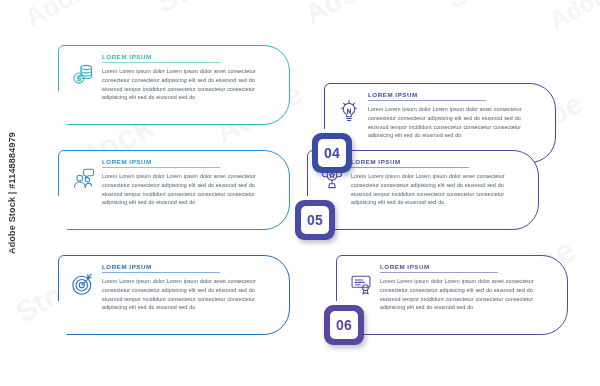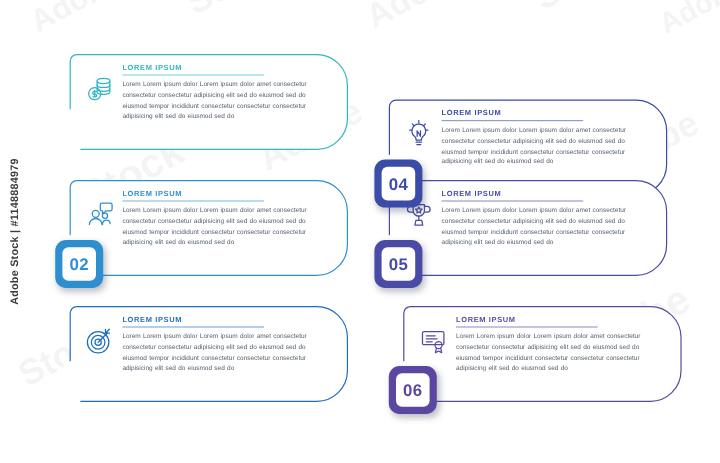--- a/index.html
+++ b/index.html
@@ -210,25 +210,20 @@
       <circle cx="21.5" cy="17" r="2.7"></circle>
       <path d="M19 26c0-2.9 1.3-4.6 4-4.6 2.3 0 3.6 1.5 3.8 3.6"></path>
       <path d="M18.5 4h8.5a1.8 1.8 0 011.8 1.8v4.4a1.8 1.8 0 01-1.8 1.8h-4.6L19 15v-3h-.5a1.8 1.8 0 01-1.8-1.8V5.8A1.8 1.8 0 0118.5 4z"></path>
     </svg>
       </div>
       <div class="body">
         <div class="heading">LOREM IPSUM</div>
         <div class="rule"></div>
         <div class="paragraph">Lorem  Lorem ipsum dolor Lorem ipsum dolor  amet consectetur consectetur consectetur adipisicing elit sed do eiusmod sed do eiusmod tempor incididunt consectetur consectetur consectetur adipisicing elit sed do eiusmod sed do</div>
       </div>
-      <div class="badge">
-        <div class="badge-inner">
-          <span class="badge-num">02</span>
-        </div>
-      </div>
     </div>
     <div class="card" style="left: 44px; top: 255px; color: rgb(30, 110, 192);">
       <div class="frame"></div>
       <div class="notch"></div>
       <div class="icon-box">
         <svg viewBox="0 0 32 32" width="26" height="26" fill="none" stroke="currentColor" stroke-width="1.3" stroke-linecap="round" stroke-linejoin="round">
       <circle cx="14.5" cy="17.5" r="11"></circle>
       <circle cx="14.5" cy="17.5" r="7"></circle>
       <circle cx="14.5" cy="17.5" r="3.2"></circle>
       <path d="M14.5 17.5L24 8"></path>
@@ -257,21 +252,21 @@
         <div class="heading">LOREM IPSUM</div>
         <div class="rule"></div>
         <div class="paragraph">Lorem  Lorem ipsum dolor Lorem ipsum dolor  amet consectetur consectetur consectetur adipisicing elit sed do eiusmod sed do eiusmod tempor incididunt consectetur consectetur consectetur adipisicing elit sed do eiusmod sed do</div>
       </div>
       <div class="badge">
         <div class="badge-inner">
           <span class="badge-num">04</span>
         </div>
       </div>
     </div>
-    <div class="card" style="left: 310px; top: 150px; color: rgb(74, 75, 165);">
+    <div class="card" style="left: 293px; top: 150px; color: rgb(74, 75, 165);">
       <div class="frame"></div>
       <div class="notch"></div>
       <div class="icon-box">
         <svg viewBox="0 0 32 32" width="26" height="26" fill="none" stroke="currentColor" stroke-width="1.3" stroke-linecap="round" stroke-linejoin="round">
       <path d="M10.2 5.5h11.6v6.1a5.8 5.8 0 01-11.6 0V5.5z"></path>
       <path d="M10.2 7.3H7.4a3 3 0 000 6h2.4M21.8 7.3h2.8a3 3 0 010 6h-2.4"></path>
       <path d="M16 17.4v4.4M12 26.6h8l-1-4.8h-6l-1 4.8z"></path>
       <path d="M16 7.9l1 2.1 2.3.3-1.7 1.6.4 2.3-2-1.1-2 1.1.4-2.3-1.7-1.6 2.3-.3 1-2.1z"></path>
     </svg>
       </div>

